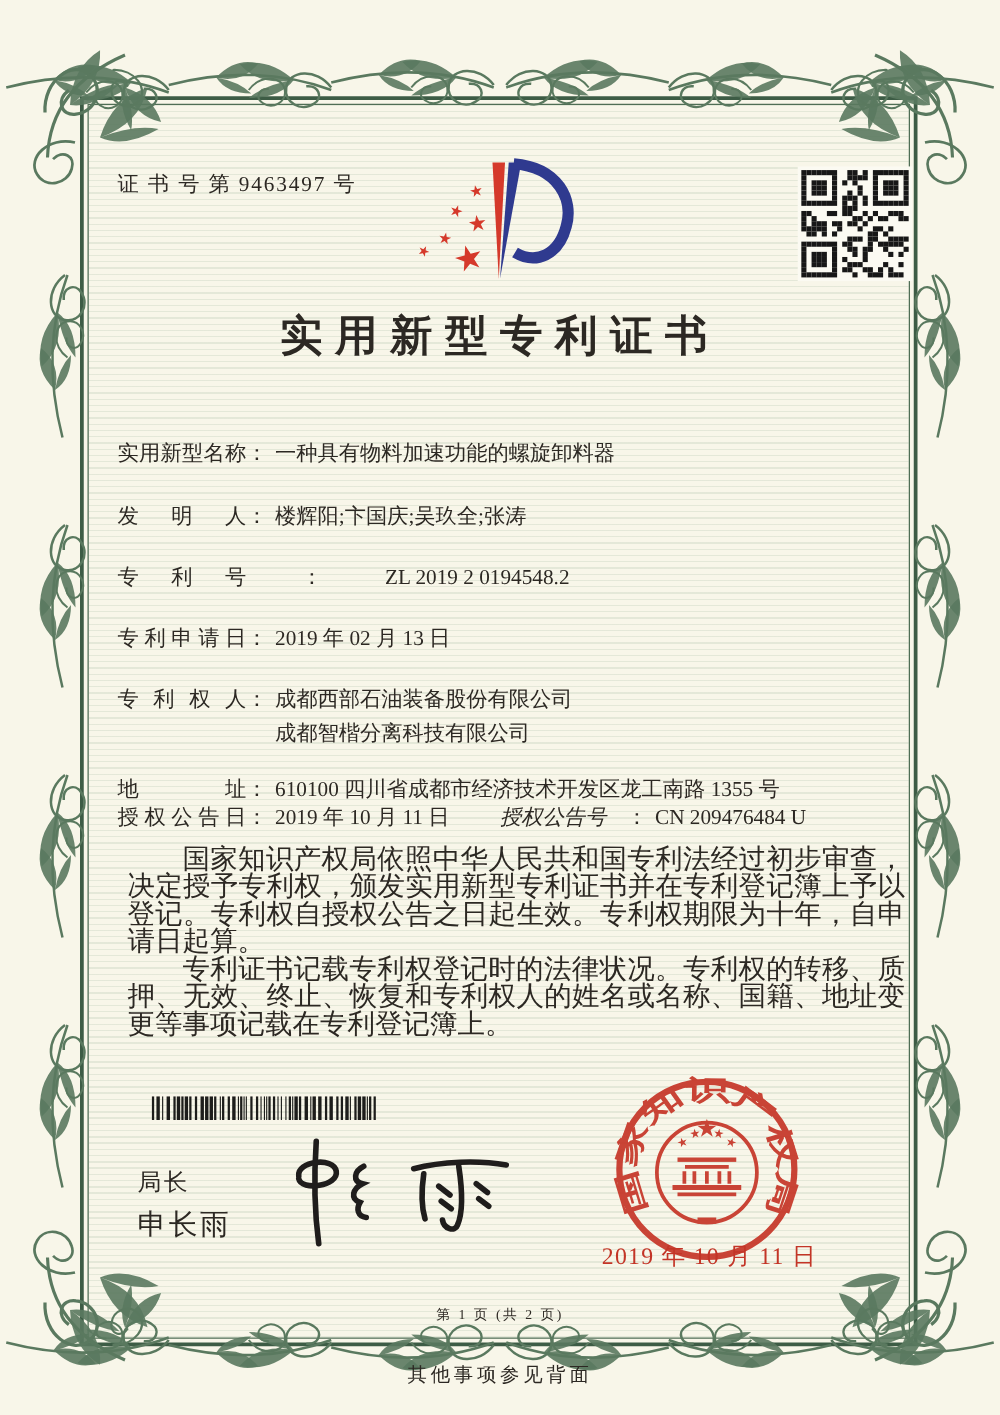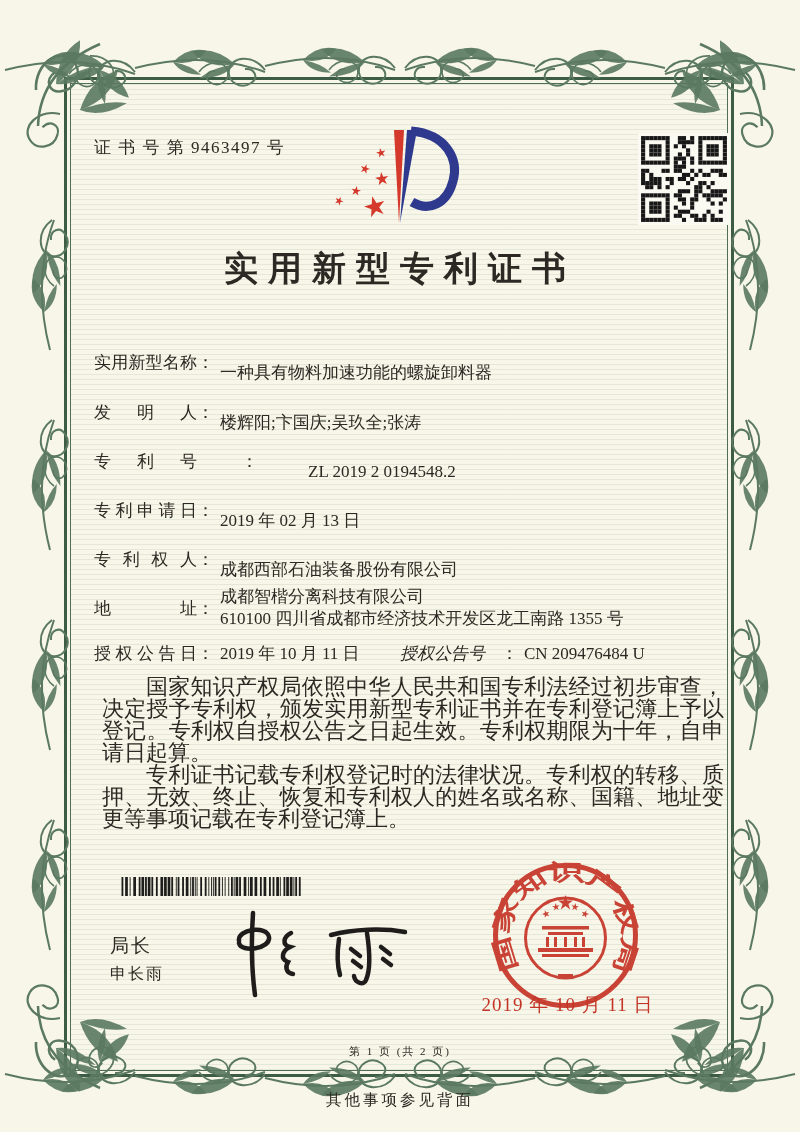--- a/index.html
+++ b/index.html
@@ -20,31 +20,31 @@
     background:repeating-linear-gradient(180deg, rgba(124,158,128,0.16) 0px, rgba(124,158,128,0.16) 1px, rgba(0,0,0,0) 1px, rgba(0,0,0,0) 5px);}
   
   .content{position:absolute;inset:0;z-index:3;}
   .cert-no{left:94px;top:136px;font-size:17px;letter-spacing:1.5px;text-align:right;}
   .logo{left:335px;top:126px;}
   .qr{left:638px;top:133px;}
   .doc-title{left:0;right:0;top:246px;text-align:center;font-size:34px;font-weight:bold;letter-spacing:10px;}
   .frow{left:94px;right:80px;display:flex;font-size:17px;line-height:27px;}
   .flabel{display:inline-block;width:103px;text-align:justify;text-align-last:justify;-moz-text-align-last:justify;flex:0 0 103px;}
   .colon{margin-right:6px;}
-  .fvalue{flex:1;margin-top:10px;}
+  .fvalue{flex:1;}
   .row-name{top:349px;} .row-inventors{top:399px;} .row-patentno{top:448px;gap:44px;}
-  .row-filing{top:497px;} .row-patentee{top:546px;} .row-address{top:595px;}
+  .row-filing{top:497px;} .row-patentee{top:546px;} .row-address{top:618px;}
   .row-grant{top:640px;position:absolute;}
   .grant2{position:absolute;left:306px;top:0;display:flex;}
   .grant2 .g2label{margin-right:16px;font-style:italic;}
   .paras{left:102px;width:622px;top:676px;font-size:22px;line-height:22px;text-align:justify;}
   .paras p{margin:0;text-indent:2em;}
   .barcode{left:113px;top:877px;}
   .post-title{left:110px;top:933px;font-size:19px;letter-spacing:2px;}
-  .post-name{left:110px;top:964px;font-size:16px;letter-spacing:2px;}
+  .post-name{left:110px;top:964px;font-size:23px;letter-spacing:2px;}
   .signature{left:233px;top:903px;}
   .seal{left:478px;top:848px;}
   .seal-date{left:470px;top:992px;width:195px;text-align:center;color:#c33527;font-size:19px;letter-spacing:1px;}
   .page-num{left:0;right:0;top:1044px;text-align:center;font-size:11px;letter-spacing:2px;}
   .back-note{left:0;right:0;top:1090px;text-align:center;font-size:15.5px;letter-spacing:3px;}
 </style>
 </head>
 <body>
 
 <svg class="ornaments" viewBox="0 0 800 1132" xmlns="http://www.w3.org/2000/svg">

